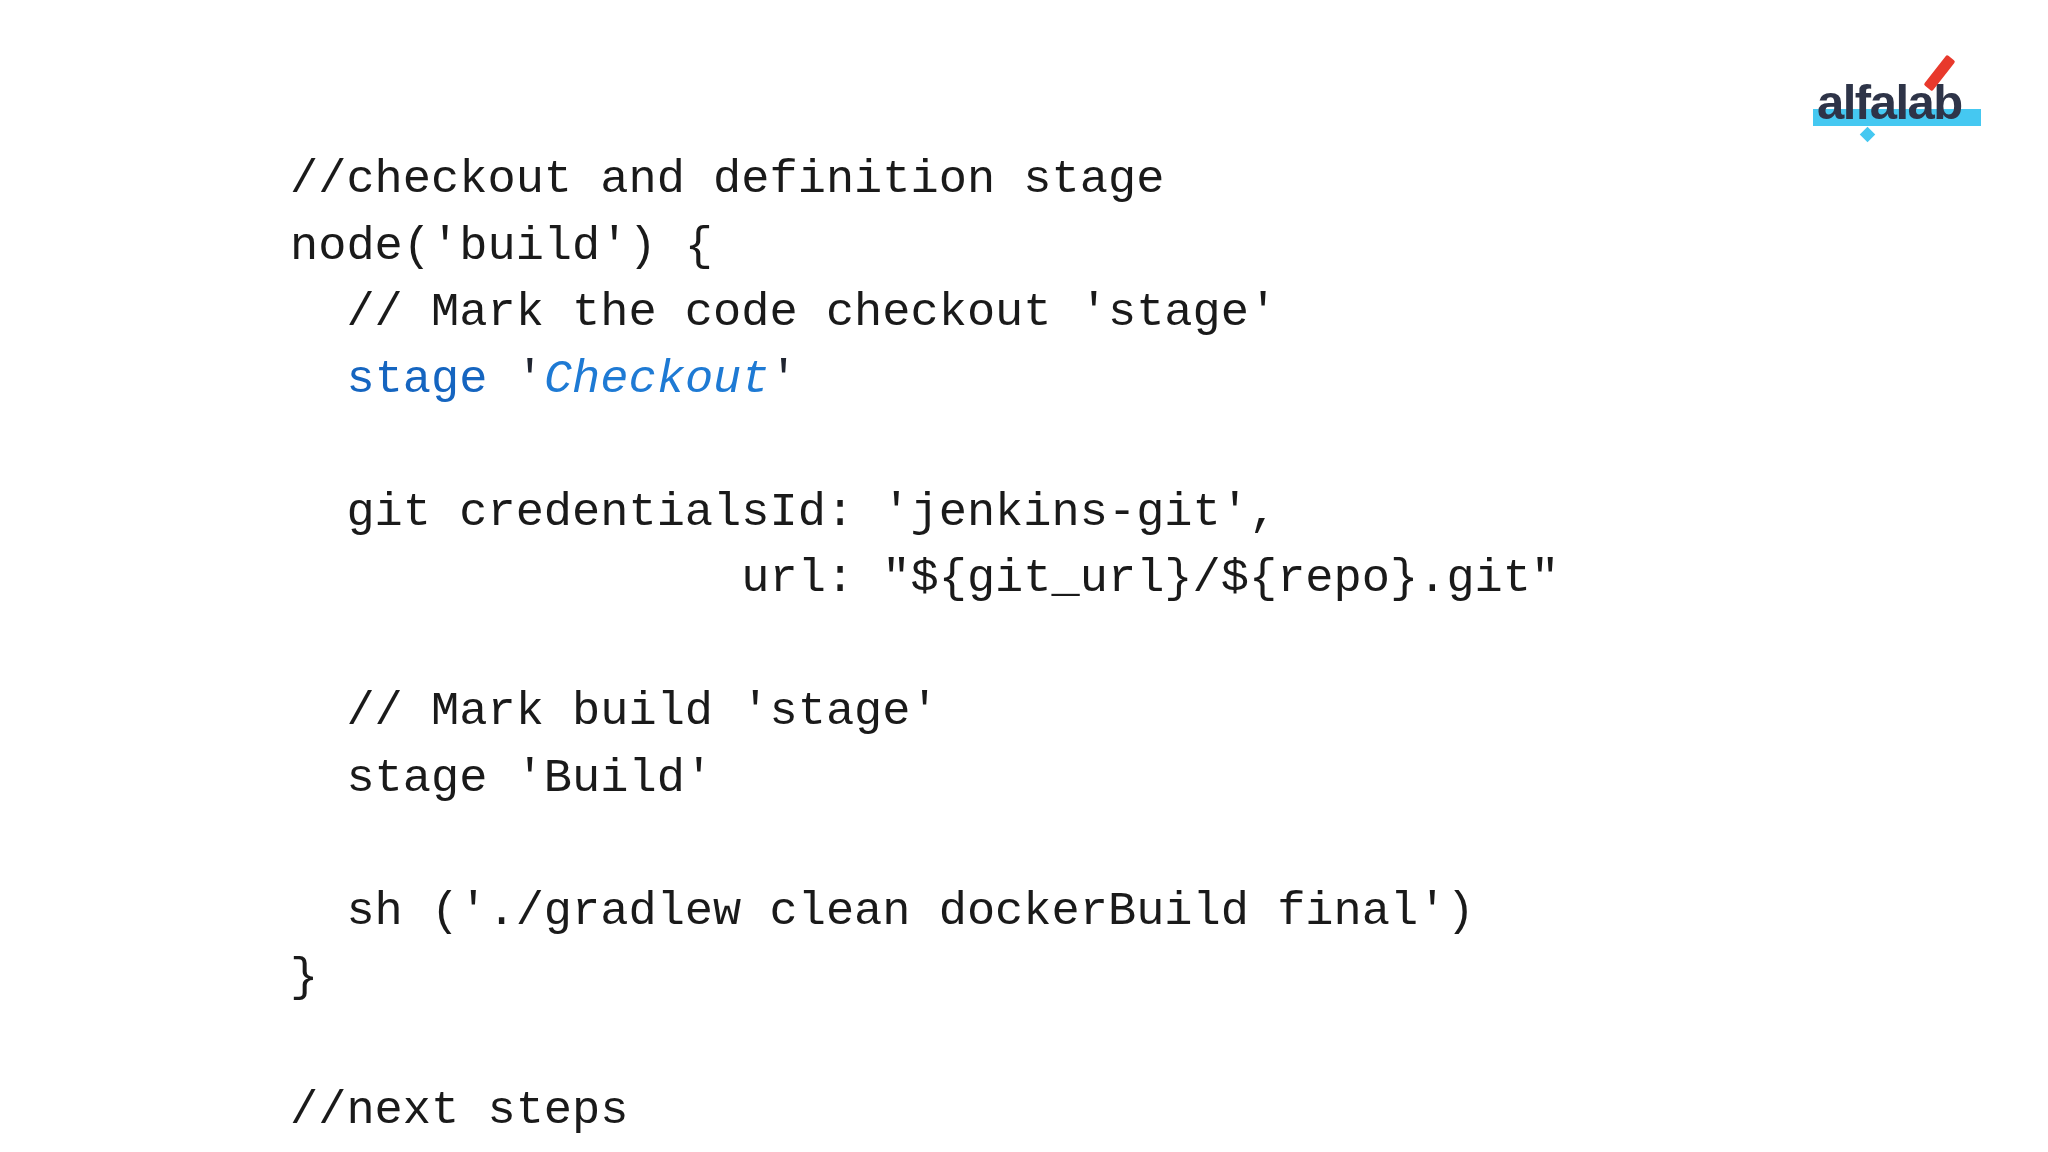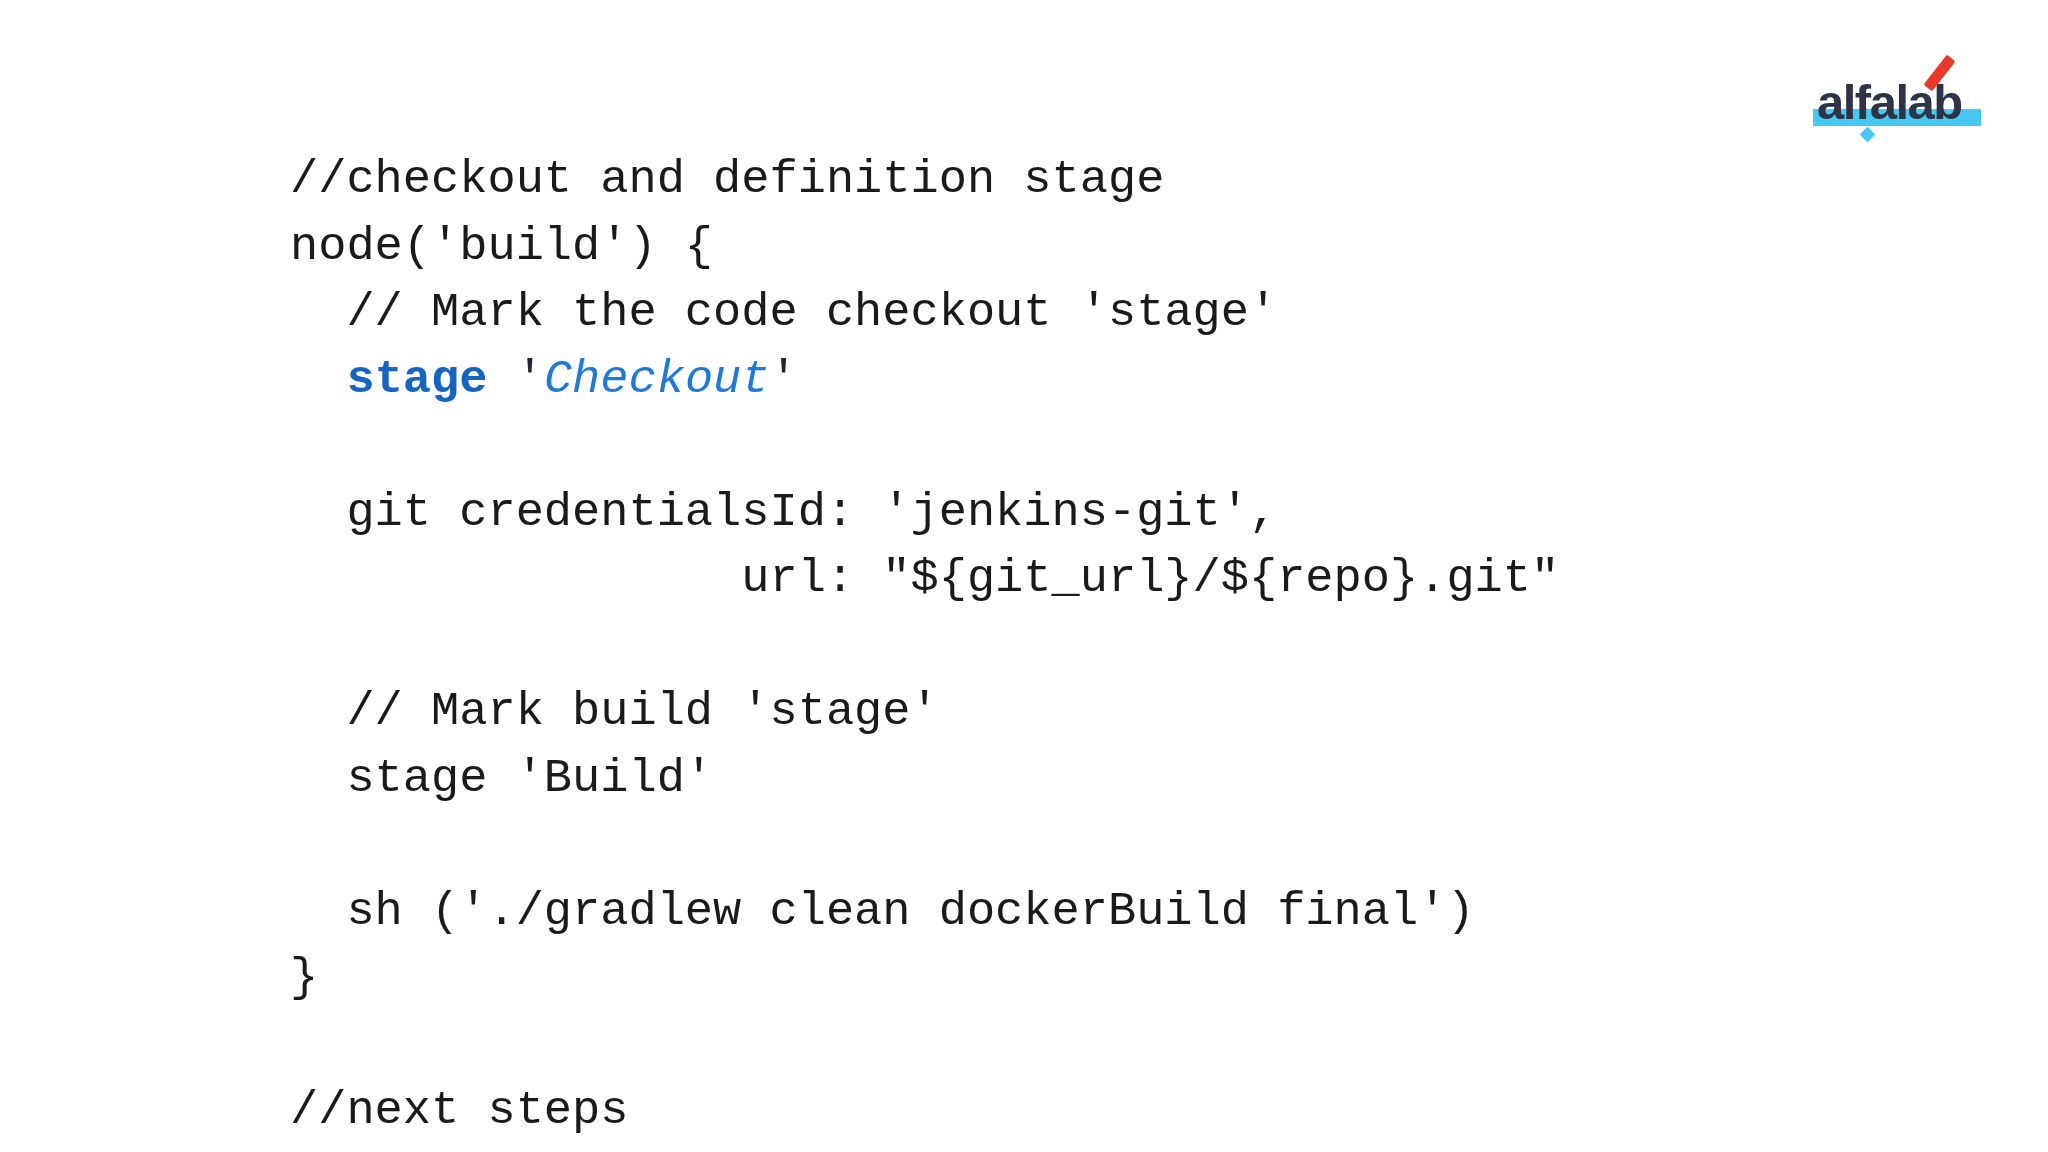--- a/index.html
+++ b/index.html
@@ -26,21 +26,21 @@
     line-height: 66.5px;
     color: var(--code-fg, #1a1a1a);
     white-space: pre;
   }
   .code-line {
     height: 66.5px;
     white-space: pre;
   }
   .seg-keyword {
     color: var(--keyword, #1565c0);
-    font-weight: bold;
+    font-weight: normal;
   }
   .seg-string {
     color: var(--string, #1e7ad4);
     font-style: italic;
   }
   .seg-quote {
     color: var(--quote, #1f2430);
   }
 
   

